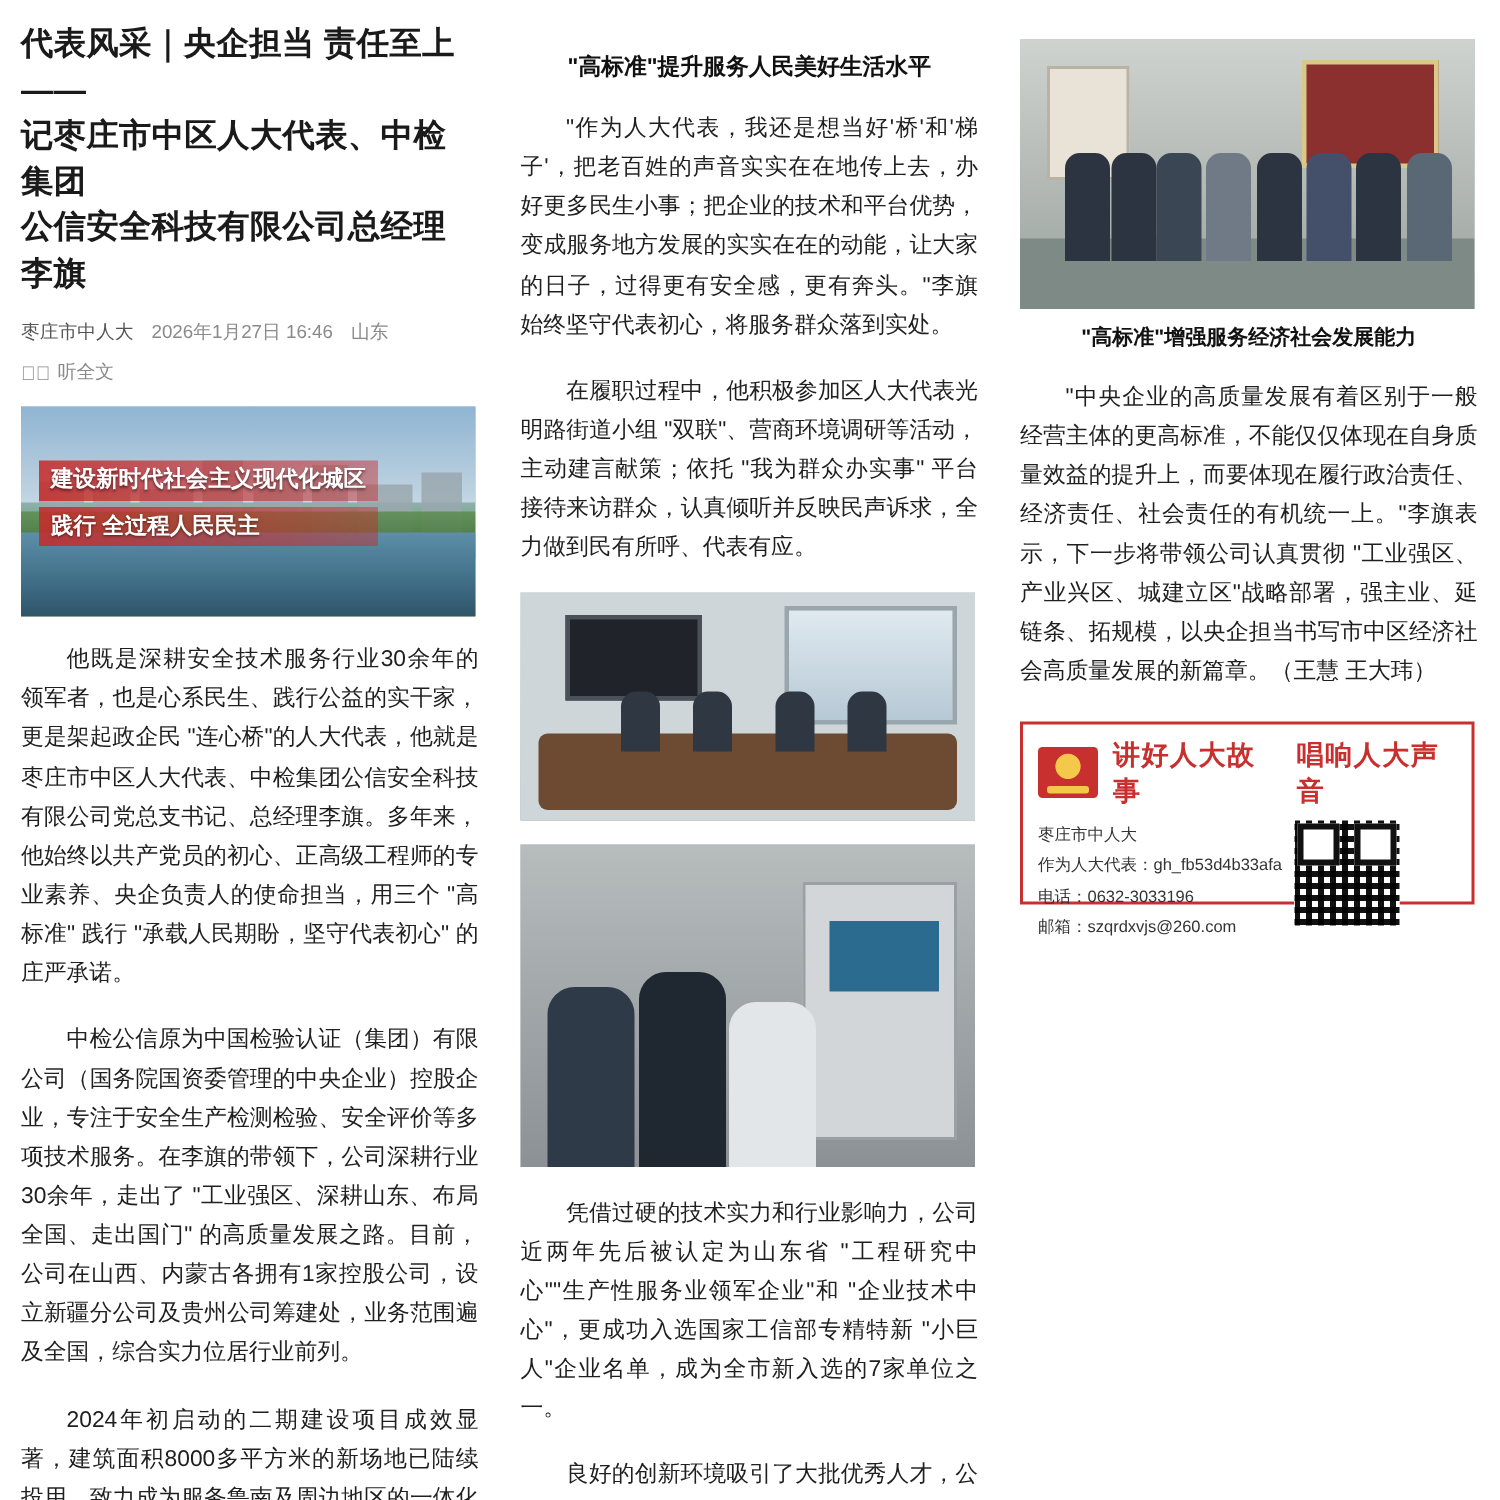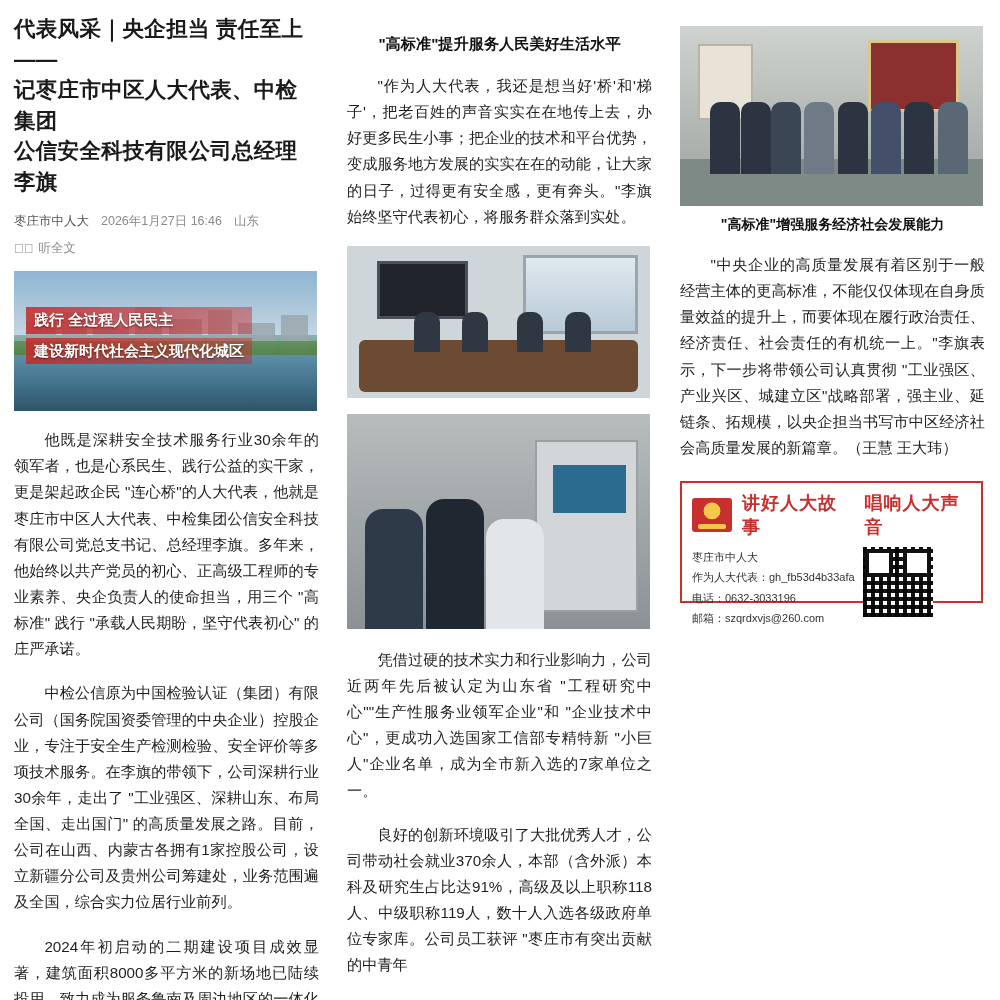--- a/index.html
+++ b/index.html
@@ -220,36 +220,37 @@
         <div class="b" style="left:26%;width:12%;height:50%"></div>
         <div class="b" style="left:40%;width:9%;height:82%"></div>
         <div class="b" style="left:51%;width:11%;height:62%"></div>
         <div class="b" style="left:64%;width:8%;height:76%"></div>
         <div class="b" style="left:74%;width:12%;height:55%"></div>
         <div class="b" style="left:88%;width:9%;height:68%"></div>
       </div>
       <div class="green"></div>
       <div class="water"></div>
       <div class="hero-banner">
+        <span>建设新时代社会主义现代化城区</span>
         <span>践行 全过程人民民主</span>
-        <span>建设新时代社会主义现代化城区</span>
       </div>
     </div>
 
     <p class="body first">他既是深耕安全技术服务行业30余年的领军者，也是心系民生、践行公益的实干家，更是架起政企民 "连心桥"的人大代表，他就是枣庄市中区人大代表、中检集团公信安全科技有限公司党总支书记、总经理李旗。多年来，他始终以共产党员的初心、正高级工程师的专业素养、央企负责人的使命担当，用三个 "高标准" 践行 "承载人民期盼，坚守代表初心" 的庄严承诺。</p>
     <p class="body">中检公信原为中国检验认证（集团）有限公司（国务院国资委管理的中央企业）控股企业，专注于安全生产检测检验、安全评价等多项技术服务。在李旗的带领下，公司深耕行业30余年，走出了 "工业强区、深耕山东、布局全国、走出国门" 的高质量发展之路。目前，公司在山西、内蒙古各拥有1家控股公司，设立新疆分公司及贵州公司筹建处，业务范围遍及全国，综合实力位居行业前列。</p>
     <p class="body">2024年初启动的二期建设项目成效显著，建筑面积8000多平方米的新场地已陆续投用，致力成为服务鲁南及周边地区的一体化安全技术服务平台。2025年，公司实现营业收超2亿元，纳税约1500万元。在市中区第二届企业家大会上，公司获评 "突出贡献单位"，以实打实的业绩为区域经济社会发展和企业安全运行保驾护航。</p>
 
   </div>
 
   <div class="col col-2">
 
     <div class="subhead" style="margin-top:24px">"高标准"提升服务人民美好生活水平</div>
 
     <p class="body">"作为人大代表，我还是想当好'桥'和'梯子'，把老百姓的声音实实在在地传上去，办好更多民生小事；把企业的技术和平台优势，变成服务地方发展的实实在在的动能，让大家的日子，过得更有安全感，更有奔头。"李旗始终坚守代表初心，将服务群众落到实处。</p>
+    <p class="body">在履职过程中，他积极参加区人大代表光明路街道小组 "双联"、营商环境调研等活动，主动建言献策；依托 "我为群众办实事" 平台接待来访群众，认真倾听并反映民声诉求，全力做到民有所呼、代表有应。</p>
 
     <div class="photo photo-meeting">
       <div class="wall"></div>
       <div class="window"></div>
       <div class="screen"></div>
       <div class="table"></div>
       <div class="p" style="left:22%"></div>
       <div class="p" style="left:38%"></div>
       <div class="p" style="left:56%"></div>
       <div class="p" style="left:72%"></div>

